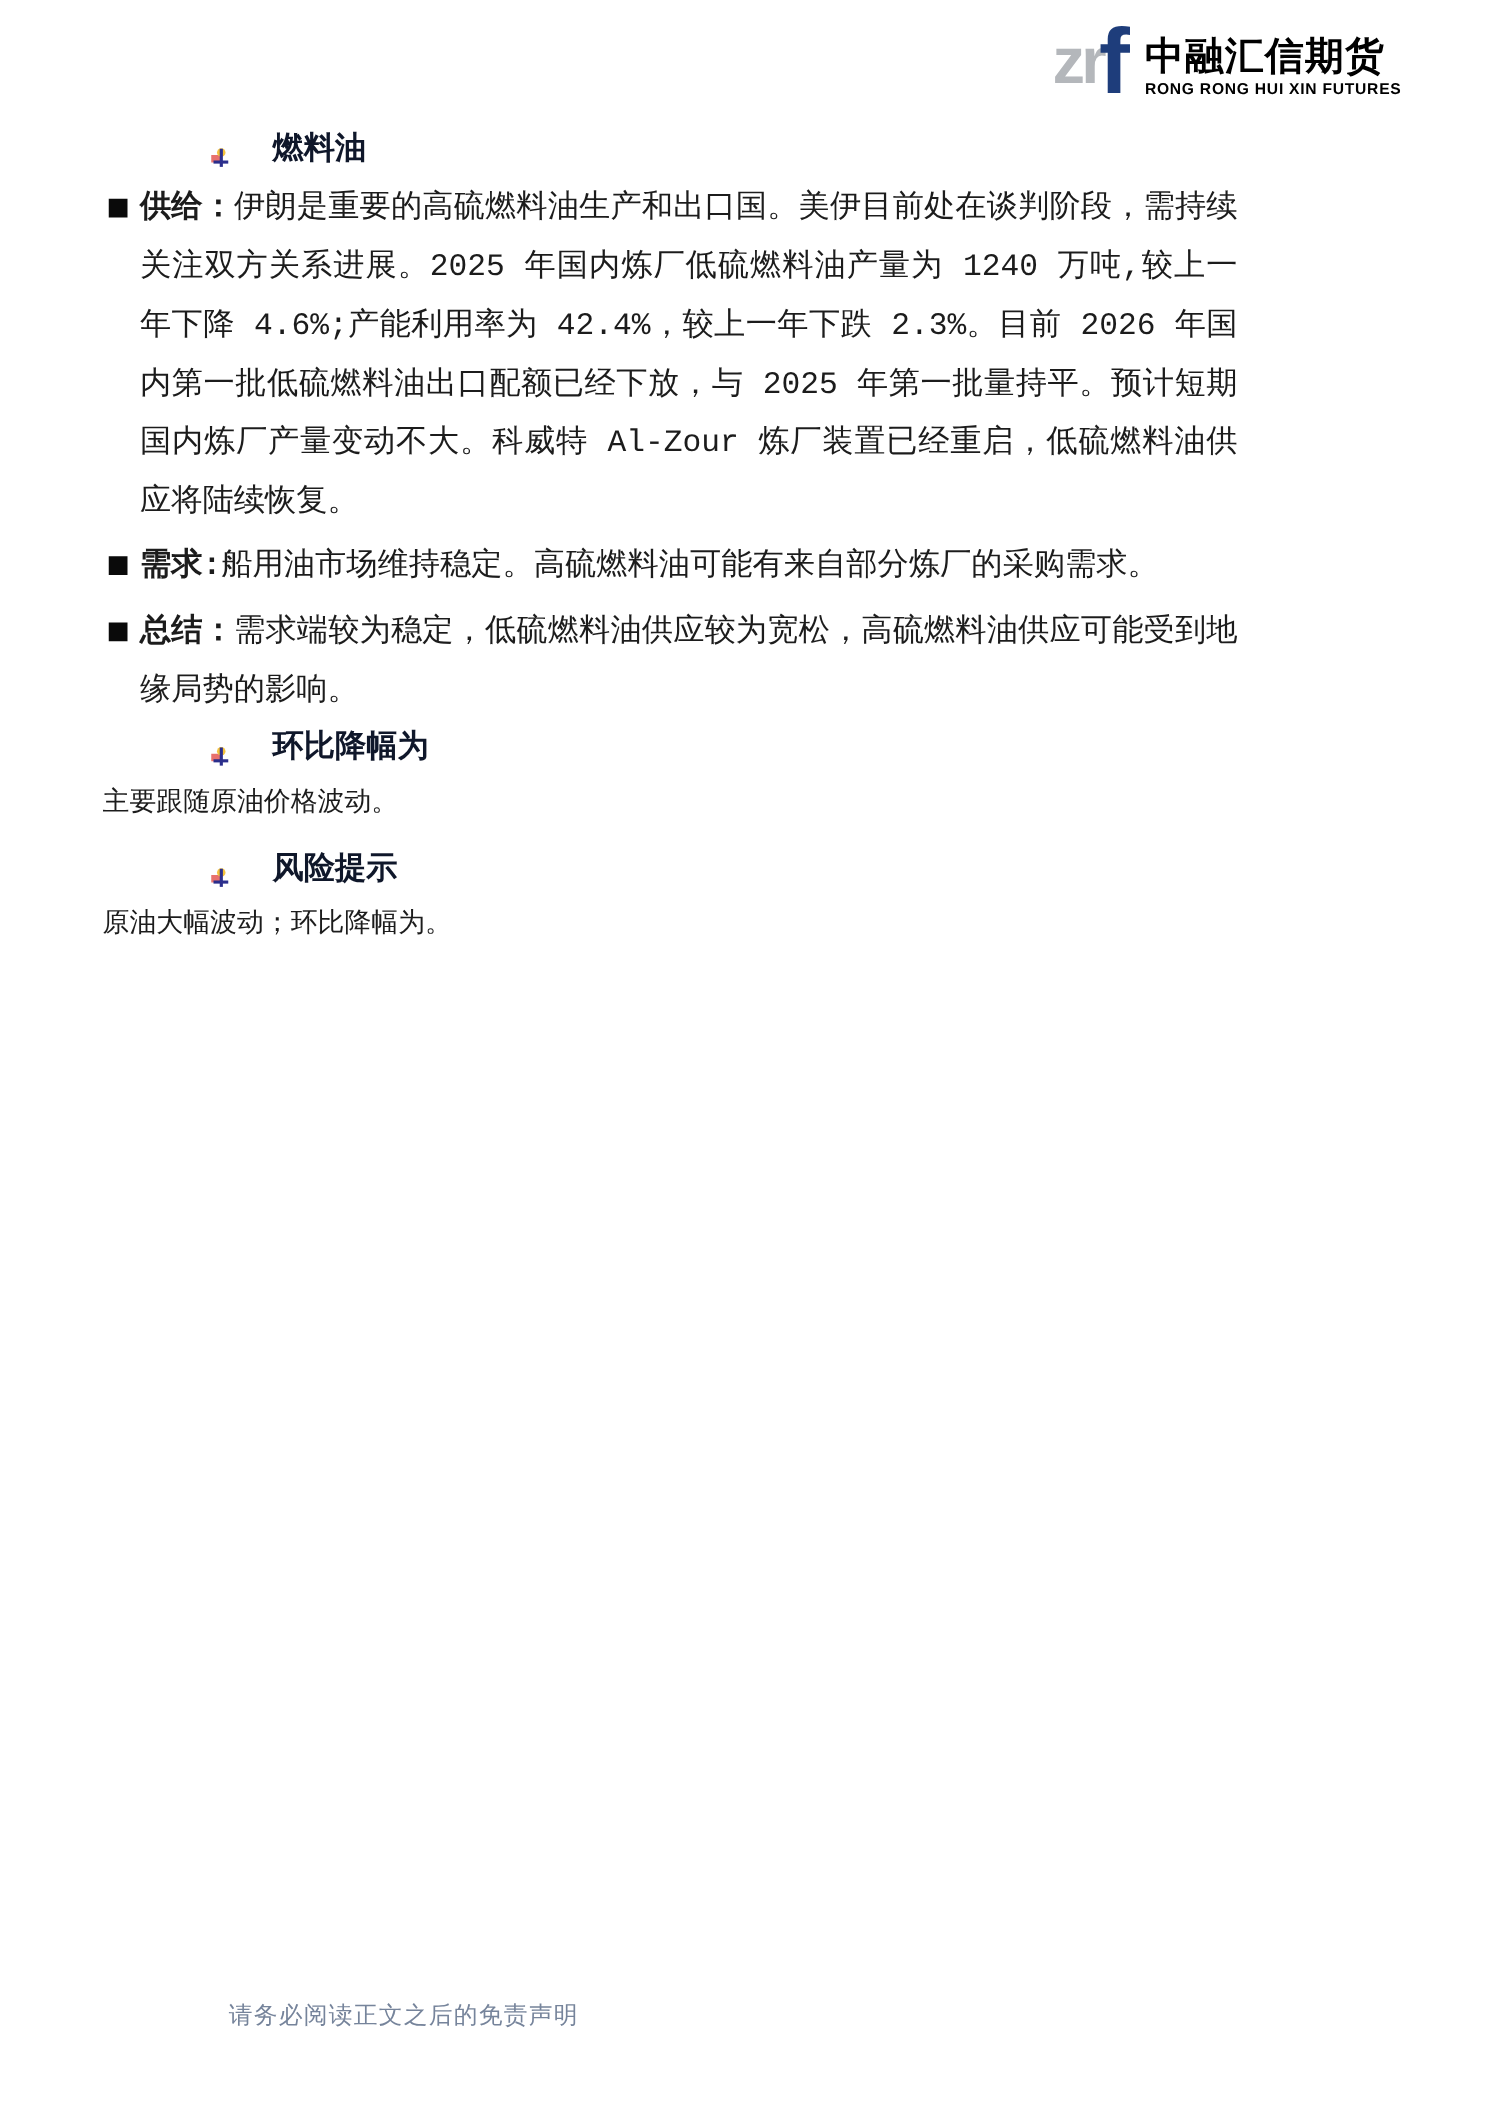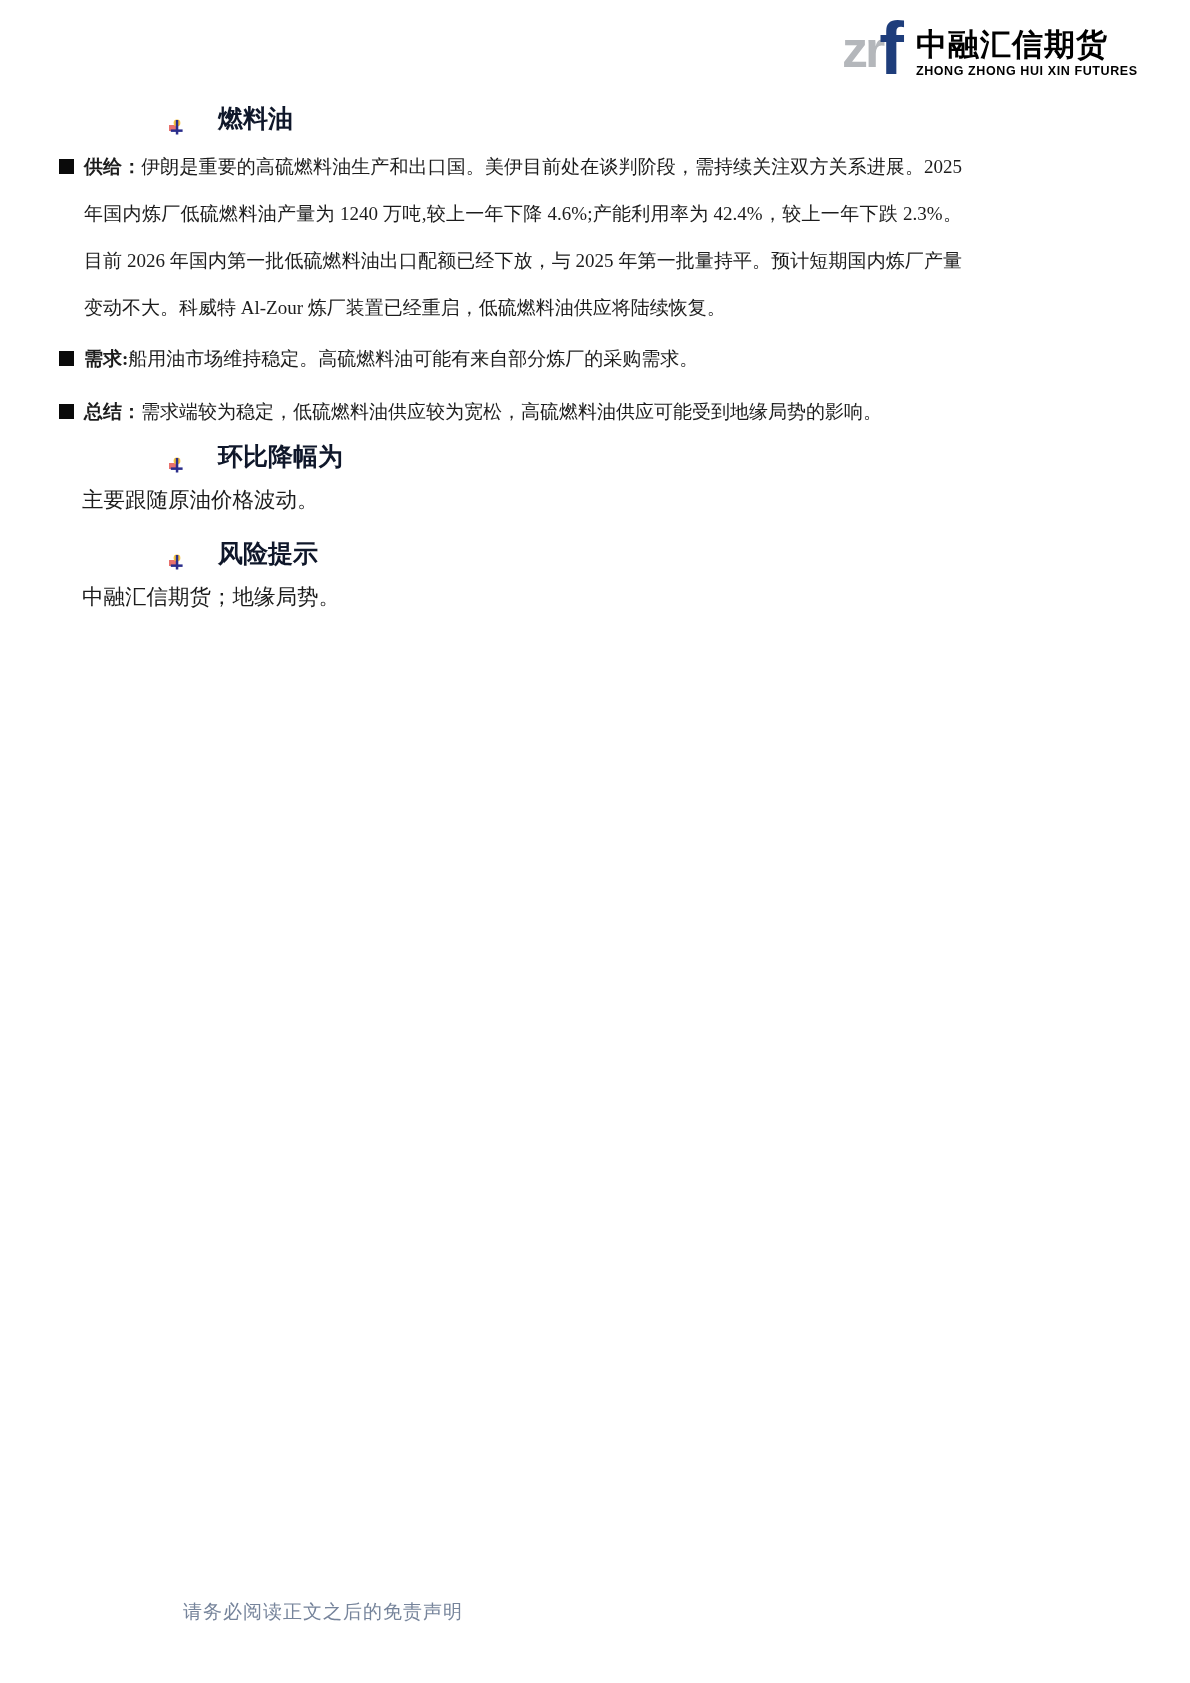--- a/index.html
+++ b/index.html
@@ -75,25 +75,26 @@
     position:absolute;
     left:-50px;
     top:9px;
     width:17px;
     height:17px;
   }
 
   
   .bullet-para {
     position:relative;
-    margin-left:84px;
+    margin-left:112px;
     width:878px;
-    font-size:19px;
+    font-size:25px;
     line-height:47px;
     text-align:justify;
+    font-family:Liberation Mono, monospace;
   }
   .bullet-para p { margin:0; }
   .sq-marker {
     position:absolute;
     left:-25px;
     top:16px;
     width:15px;
     height:15px;
     background:#0a0a0a;
   }
@@ -134,21 +135,21 @@
 
 <div class="page">
 
   <div class="logo">
     <div class="logo-mark">
       <span class="logo-zr">zr</span>
       <span class="logo-f">f</span>
     </div>
     <div class="logo-names">
       <div class="logo-cn">中融汇信期货</div>
-      <div class="logo-en">ZHONG ZHONG HUI XIN FUTURES</div>
+      <div class="logo-en">RONG RONG HUI XIN FUTURES</div>
     </div>
   </div>
 
   <div class="section-heading mt-h1">
     <span class="h-icon">
       <svg width="17" height="17" viewBox="0 0 17 17">
         <rect x="1" y="6" width="7" height="6" fill="#e8716d"></rect>
         <circle cx="9" cy="4" r="3.4" fill="#f5c23c"></circle>
         <rect x="7.8" y="1" width="2.5" height="14.5" fill="#2b2e8c"></rect>
         <rect x="2.8" y="10.4" width="11.8" height="2.5" fill="#2b2e8c"></rect>
@@ -190,17 +191,17 @@
     <span class="h-icon">
       <svg width="17" height="17" viewBox="0 0 17 17">
         <rect x="1" y="6" width="7" height="6" fill="#e8716d"></rect>
         <circle cx="9" cy="4" r="3.4" fill="#f5c23c"></circle>
         <rect x="7.8" y="1" width="2.5" height="14.5" fill="#2b2e8c"></rect>
         <rect x="2.8" y="10.4" width="11.8" height="2.5" fill="#2b2e8c"></rect>
       </svg>
     </span>
     <span>风险提示</span>
   </div>
-  <div class="plain-para mt-t3">中融汇信期货；地缘局势。</div>
+  <div class="plain-para mt-t3">原油大幅波动；环比降幅为。</div>
 
   <div class="footer">请务必阅读正文之后的免责声明</div>
 
 </div>
 
 </body></html>

